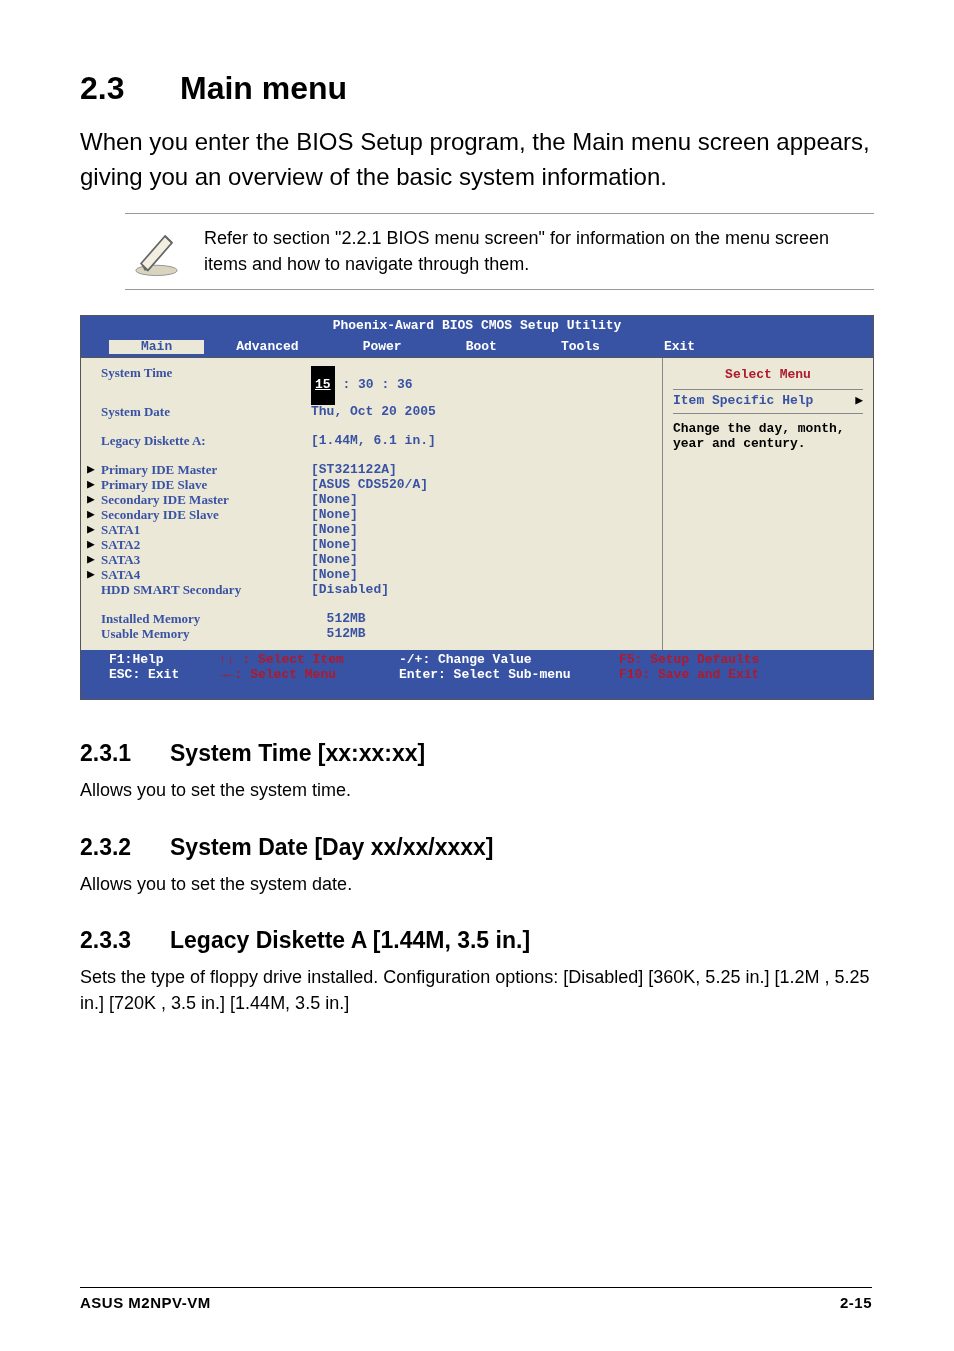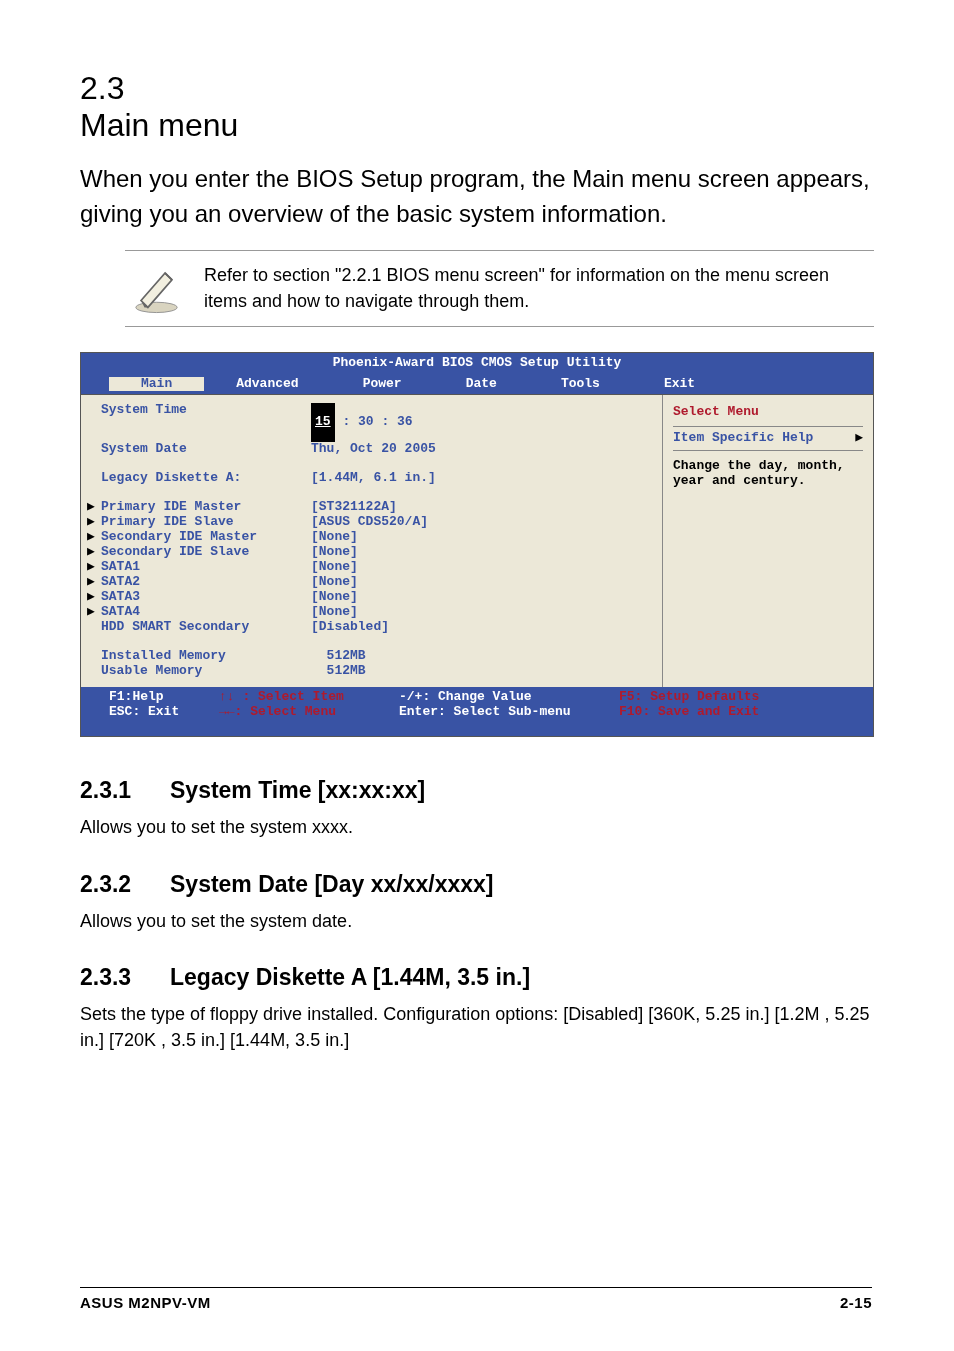--- a/index.html
+++ b/index.html
@@ -7,24 +7,23 @@
     font-family: Arial, Helvetica, sans-serif;
     background: #fff;
     color: #000;
     width: 954px;
     min-height: 1351px;
     padding: 70px 80px 40px 80px;
     position: relative;
   }
   .main-heading {
     font-size: 32px;
-    font-weight: normal;
+    font-weight: bold;
     margin-bottom: 18px;
     display: flex;
-    flex-direction: column;
   }
   .main-heading .num { width: 100px; }
   .intro-text {
     font-size: 24px;
     line-height: 1.45;
     margin-bottom: 18px;
   }
   .note-block {
     display: flex;
     align-items: center;
@@ -83,31 +82,32 @@
     flex: 1;
     padding: 8px 10px 8px 20px;
     border-right: 1px solid #888;
   }
   .bios-right {
     width: 210px;
     padding: 8px 10px;
   }
   .bios-row { display: flex; white-space: pre; }
   .bios-row .arrow { width: 14px; margin-left:-14px; color:#000; }
-  .bios-label { width: 210px; }
+  .bios-label { width: 210px; font-family: Liberation Serif, serif; }
   .bios-value { }
   .hl-box {
     background: #000;
     color: #fff;
     padding: 12px 4px;
     display: inline-block;
     text-decoration: underline;
   }
   .select-menu {
     color: #af1a2d;
+    text-align: center;
     padding: 2px 0 6px 0;
   }
   .help-heading {
     border-top: 1px solid #888;
     border-bottom: 1px solid #888;
     padding: 4px 0;
     margin-bottom: 8px;
   }
   .help-heading .tri { float:right; color:#000; }
   .help-text { color:#000; font-weight: bold; }
@@ -173,21 +173,21 @@
   </div>
   <div class="note-text">Refer to section "2.2.1  BIOS menu screen" for information on the menu screen items and how to navigate through them.</div>
 </div>
 
 <div class="bios">
   <div class="bios-title">Phoenix-Award BIOS CMOS Setup Utility</div>
   <div class="bios-menubar">
     <span class="menu-item selected">Main</span>
     <span class="menu-item">Advanced</span>
     <span class="menu-item">Power</span>
-    <span class="menu-item">Date</span>
+    <span class="menu-item">Boot</span>
     <span class="menu-item">Tools</span>
     <span class="menu-item">Exit</span>
   </div>
   <div class="bios-body">
     <div class="bios-left" id="bios-left">
         <div class="bios-row"><span class="arrow"></span><span class="bios-label">System Time</span><span class="bios-value"><span class="hl-box">15</span> : 30 : 36</span></div>
         <div class="bios-row"><span class="arrow"></span><span class="bios-label">System Date</span><span class="bios-value">Thu, Oct 20 2005</span></div>
         <div class="blank-row"></div>
         <div class="bios-row"><span class="arrow"></span><span class="bios-label">Legacy Diskette A:</span><span class="bios-value">[1.44M, 6.1 in.]</span></div>
         <div class="blank-row"></div>
@@ -227,21 +227,21 @@
         <span class="col4">F10: Save and Exit</span>
       </div>
     </div>
   </div>
 </div>
 
 <div class="sub-h">
   <span class="snum">2.3.1</span>
   <span>System Time [xx:xx:xx]</span>
 </div>
-<p class="sub-text">Allows you to set the system xxxx.</p>
+<p class="sub-text">Allows you to set the system time.</p>
 
 <div class="sub-h">
   <span class="snum">2.3.2</span>
   <span>System Date [Day xx/xx/xxxx]</span>
 </div>
 <p class="sub-text">Allows you to set the system date.</p>
 
 <div class="sub-h">
   <span class="snum">2.3.3</span>
   <span>Legacy Diskette A [1.44M, 3.5 in.]</span>

